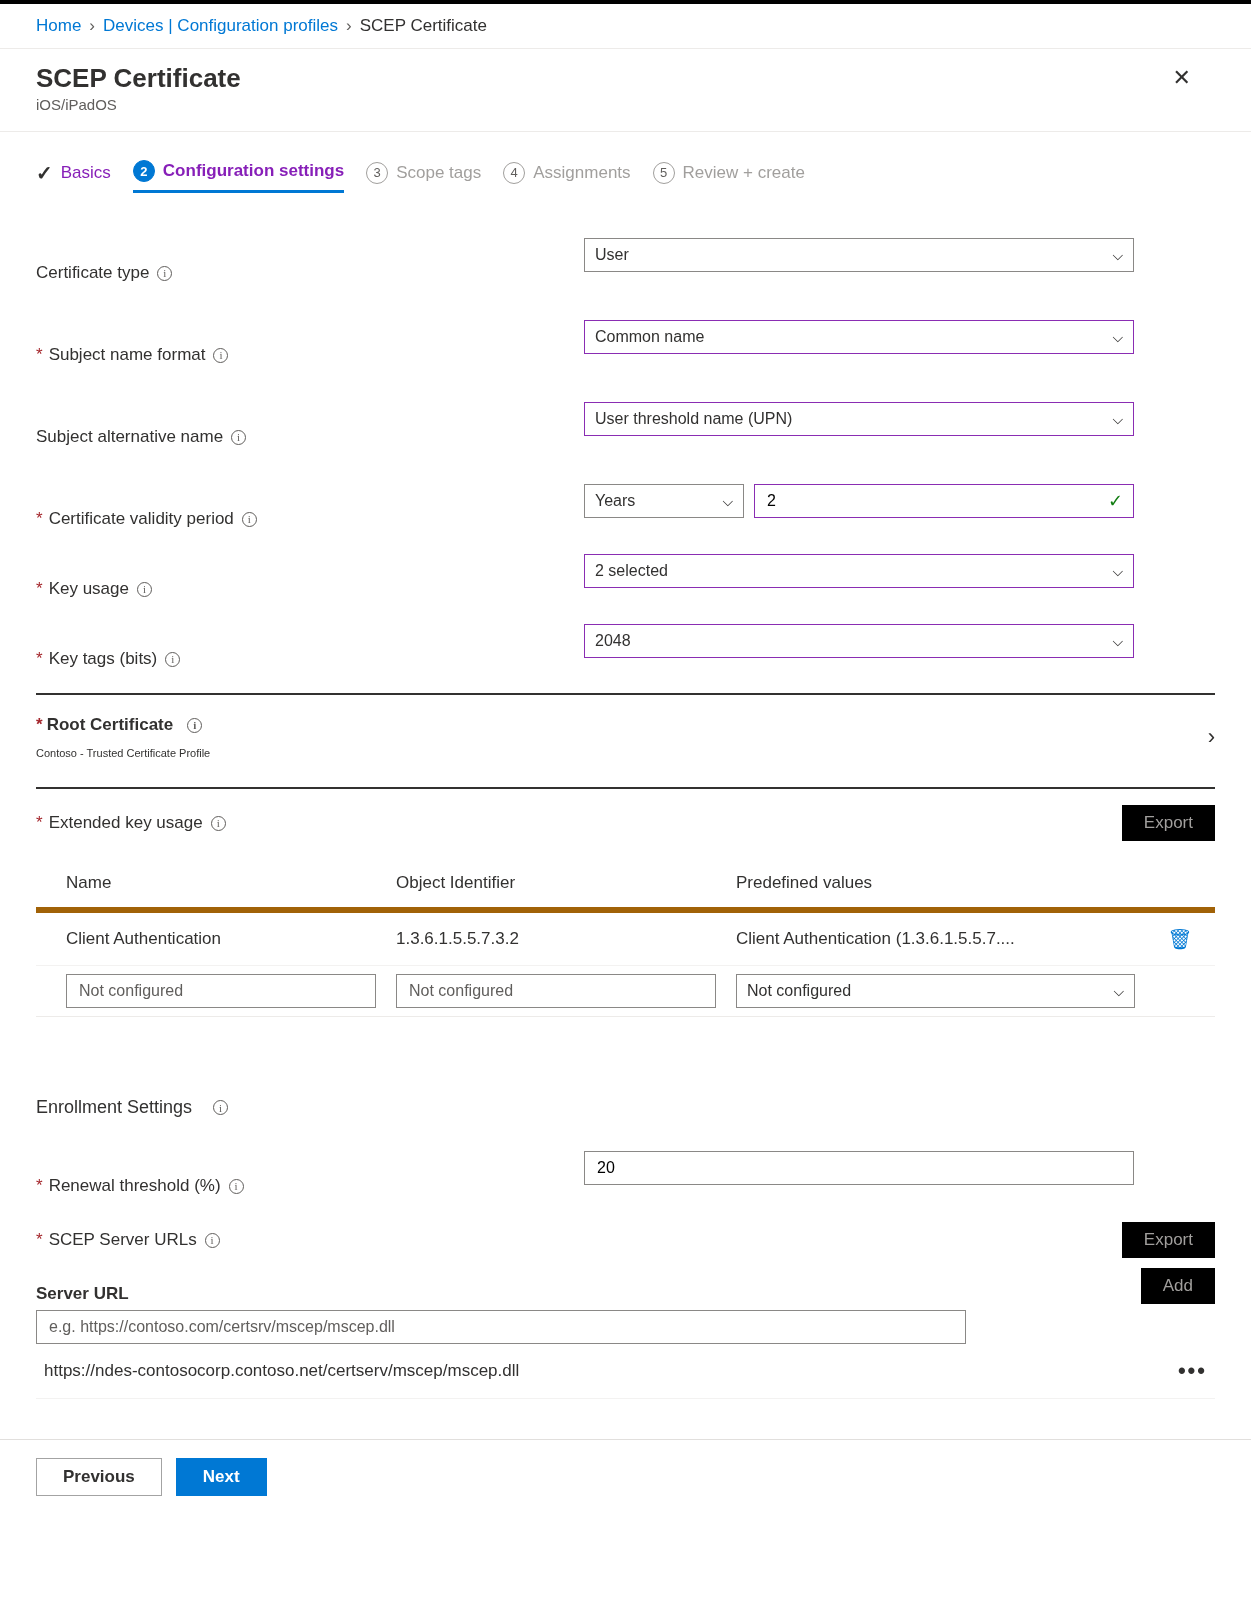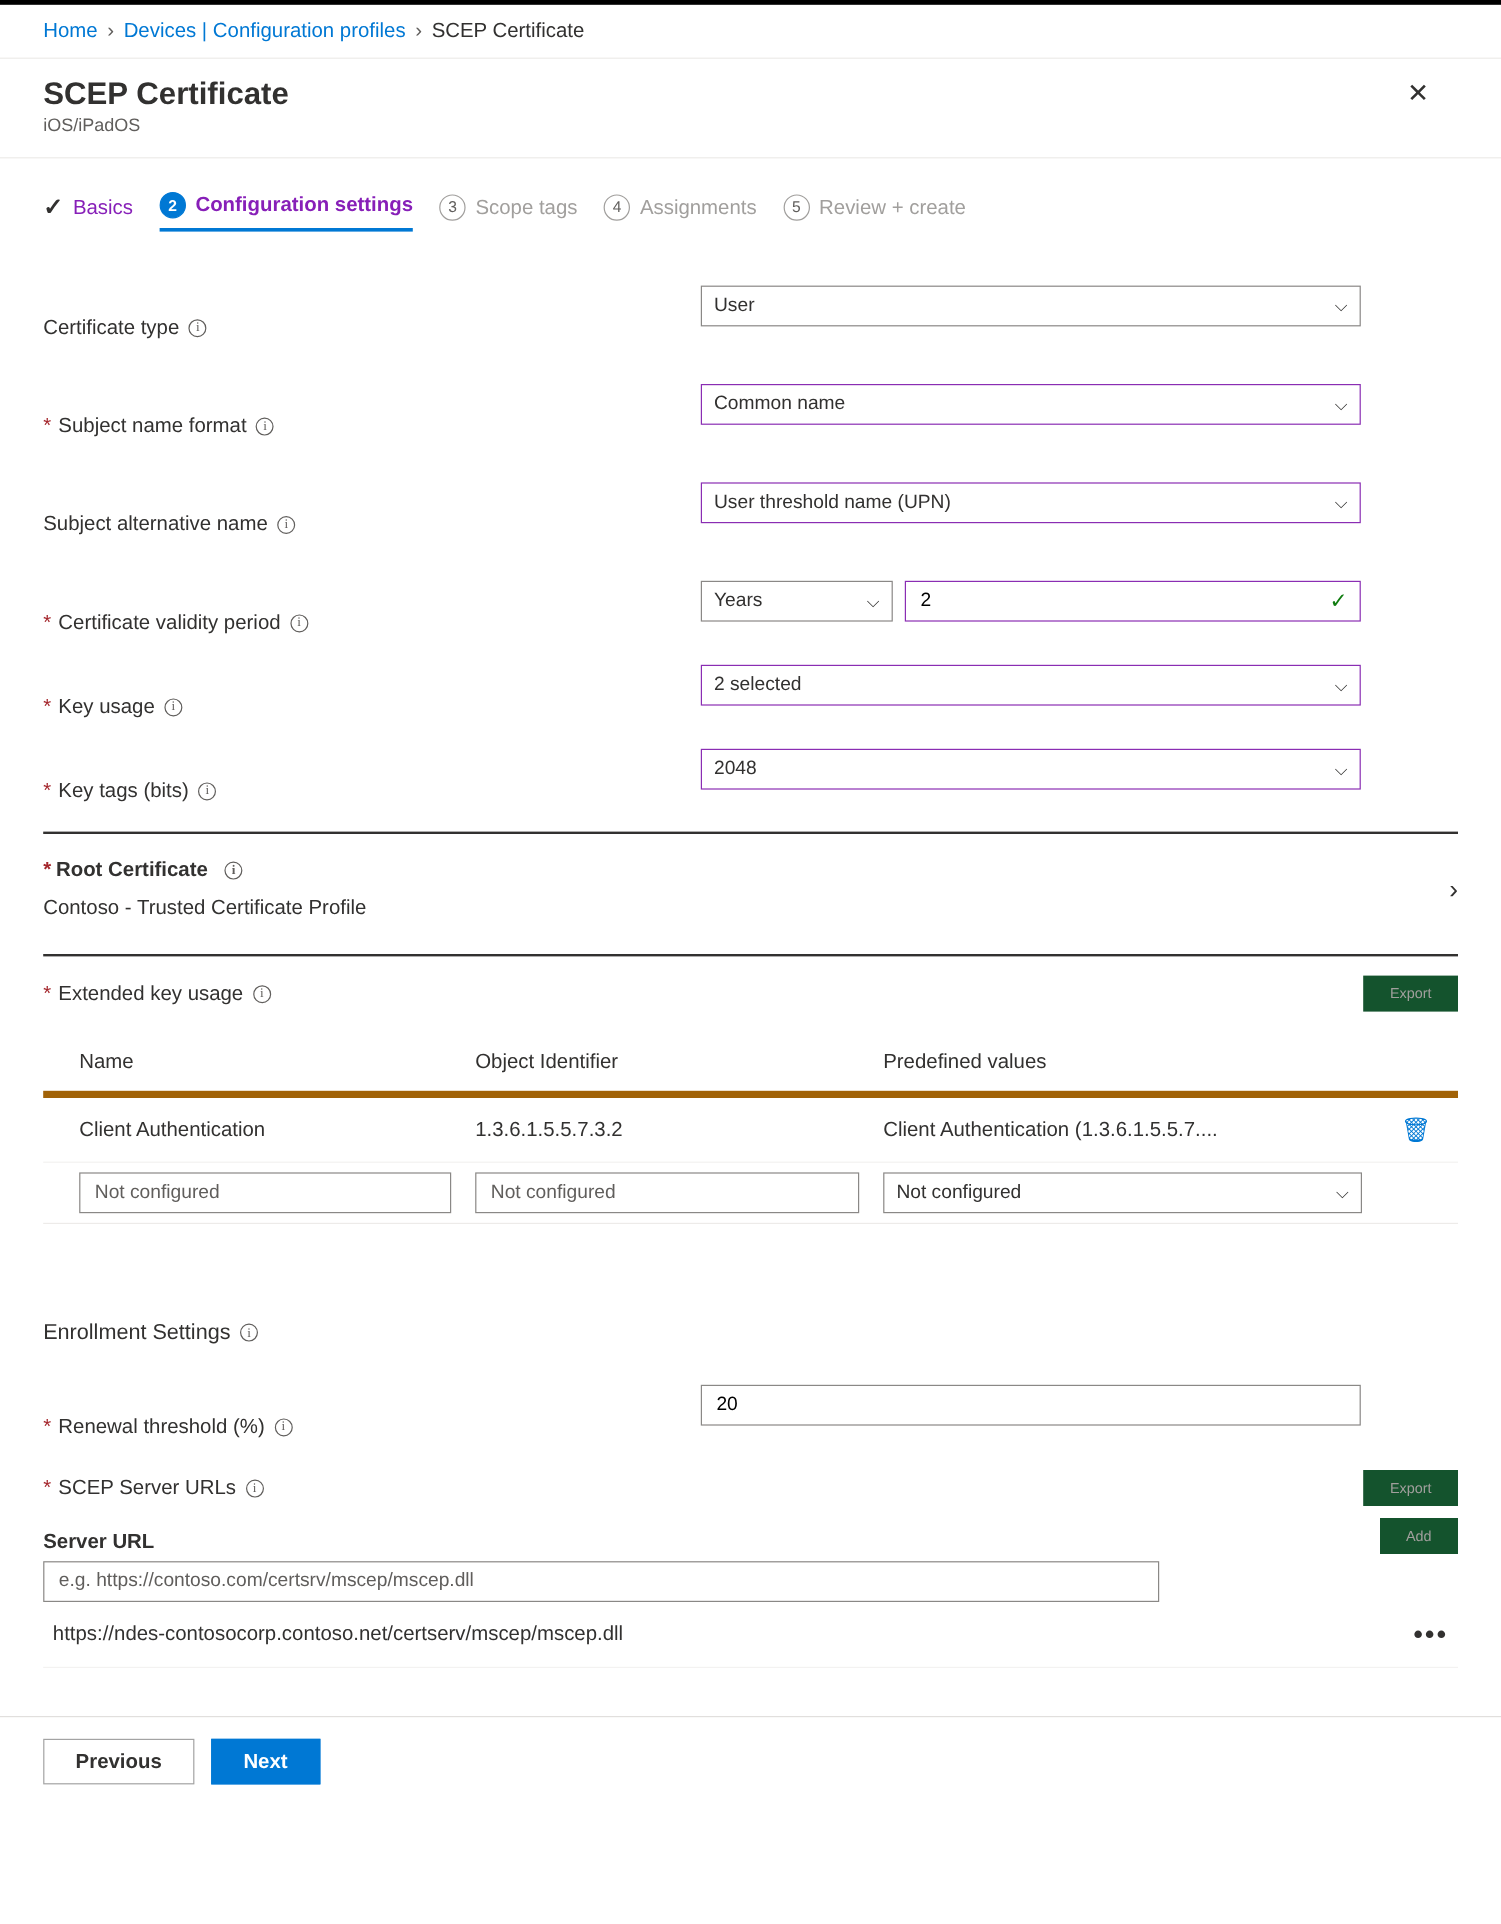--- a/index.html
+++ b/index.html
@@ -133,27 +133,27 @@
 
   .section-divider {
     border: none; border-top: 2px solid #323130; margin: 24px 0 16px 0;
   }
   .root-cert {
     display: flex; align-items: center; justify-content: space-between;
     cursor: pointer; padding: 4px 0;
   }
   .root-cert .chev-right { font-size: 22px; color: #323130; }
   .root-cert-label { font-size: 17px; font-weight: 600; display: flex; align-items: center; gap: 2px;}
-  .root-cert-value { font-size: 17px; margin-top: 12px; }
+  .root-cert-value { font-size: 11px; margin-top: 12px; }
 
   .section-head-row { display: flex; align-items: center; justify-content: space-between; margin-bottom: 6px;}
   .section-head-row .left { display: flex; gap: 4px; align-items: center; }
 
   .ghost-btn {
-    background: #14532d; border: none; color: #a19f9d; font-size: 12px;
+    background: #000000; border: none; color: #a19f9d; font-size: 17px;
     padding: 8px 22px; cursor: default;
   }
 
   .eku-table { margin-top: 18px; }
   .eku-head {
     display: grid;
     grid-template-columns: 330px 340px 1fr 50px;
     padding: 14px 10px 14px 30px;
     border-bottom: 6px solid #a16207;
     font-weight: 400;
@@ -170,21 +170,21 @@
     grid-template-columns: 330px 340px 1fr 50px;
     padding: 8px 10px 8px 30px;
     align-items: center;
     gap: 0;
     border-bottom: 1px solid #edebe9;
   }
   .eku-inputs .text-input, .eku-inputs .select { width: calc(100% - 20px); }
   .trash-icon { color: var(--accent); cursor: pointer; font-size: 20px; text-align: center; }
 
   .enroll-header {
-    display: flex; align-items: center; gap: 4px; font-size: 18px; margin: 80px 0 22px 0;
+    display: flex; align-items: center; gap: 17px; font-size: 18px; margin: 80px 0 22px 0;
   }
 
   .url-row { border-bottom: 1px solid #f3f2f1; padding: 14px 8px; display: flex; align-items: center; justify-content: space-between;}
   .more-icon { font-size: 22px; letter-spacing: 2px; cursor: pointer; font-weight: 700;}
 
   .footer {
     border-top: 1px solid #e1dfdd;
     padding: 18px 36px;
     display: flex;
     gap: 14px;

